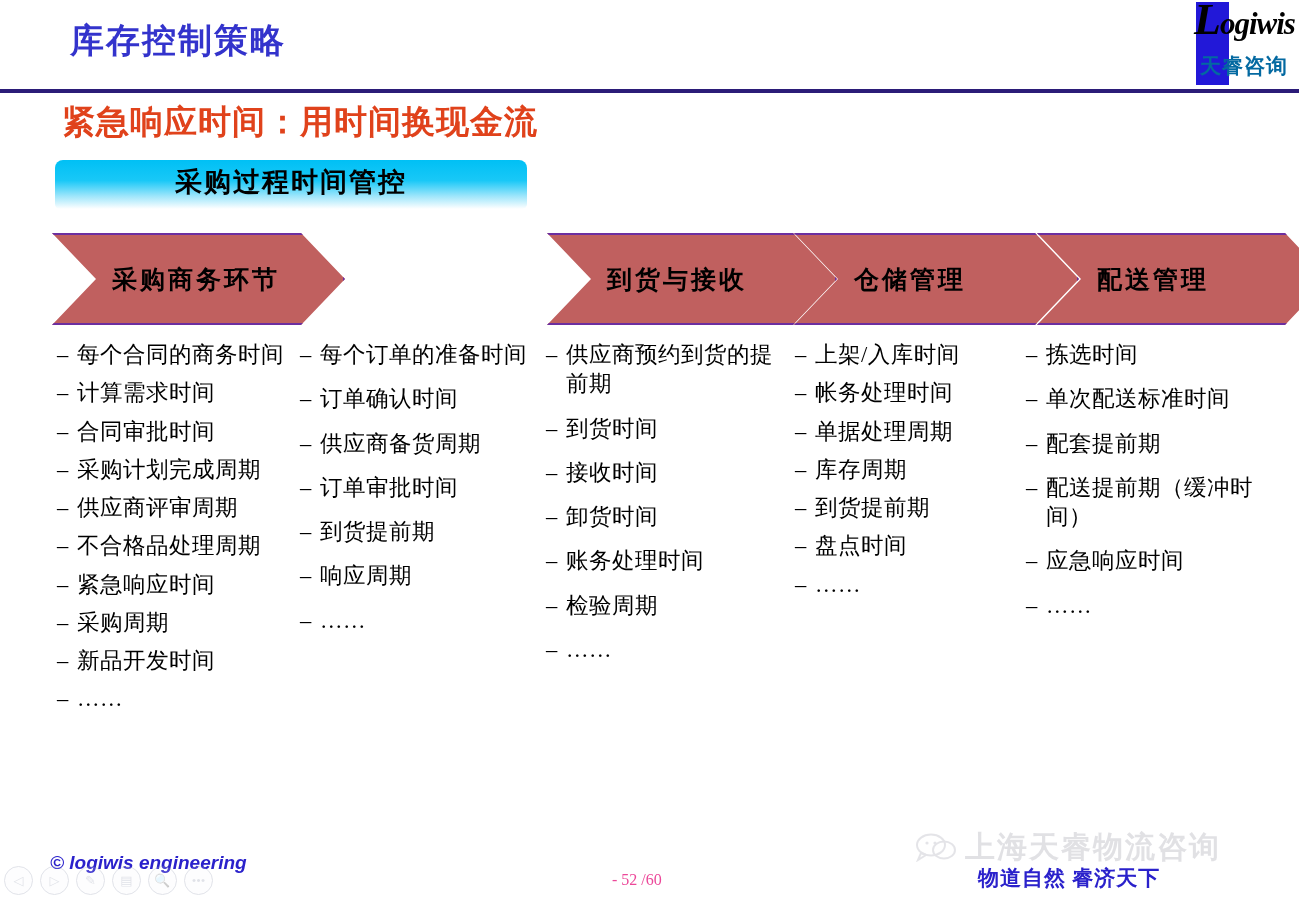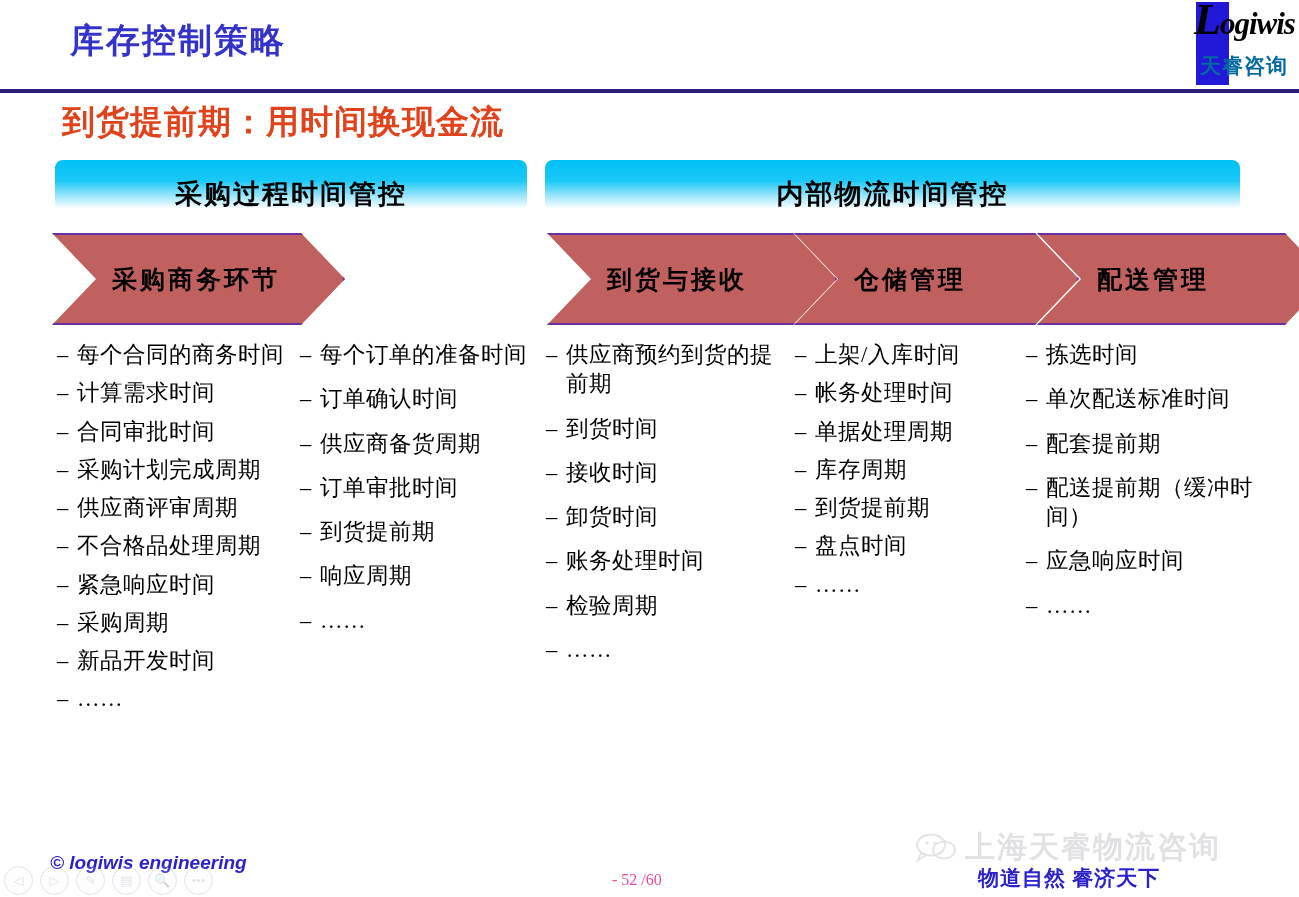--- a/index.html
+++ b/index.html
@@ -52,21 +52,21 @@
   }
 
   
   .banner{
     position:absolute;height:49px;
     border-radius:8px 8px 5px 5px;
     background:linear-gradient(to bottom,#00C0F5 0%,#19C8F7 42%,#9FE6FB 74%,#FFFFFF 100%);
     color:#000000;
     font-size:27px;font-weight:bold;
     display:flex;align-items:flex-start;justify-content:center;
-    padding-top:16px;
+    padding-top:4px;
     box-sizing:border-box;
     letter-spacing:2px;
   }
   #banner-0{left:55px;top:160px;width:472px;}
   #banner-1{left:545px;top:160px;width:695px;}
 
   
   .chev-row{position:absolute;left:52px;top:233px;width:1232px;height:92px;}
   .chev{
     position:absolute;top:0;height:92px;
@@ -166,24 +166,23 @@
 
 <div class="slide">
 
   <div class="hdr-title">库存控制策略</div>
   <div class="hdr-rule"></div>
 
   <div class="logo-box"></div>
   <div class="logo-word"><span class="lcap">L</span><span>ogiwis</span></div>
   <div class="logo-cn">天睿咨询</div>
 
-  <div class="subtitle">到货提前期：用时间换现金流</div>
+  <div class="subtitle">紧急响应时间：用时间换现金流</div>
 
   <div class="banner" id="banner-0">采购过程时间管控</div>
-  <div class="banner" id="banner-1">内部物流时间管控</div>
 
   <div class="chev-row">
     <div class="chev" id="chev-0" style="background: rgb(192, 96, 95); border-color: rgb(108, 47, 160);">采购商务环节</div>
     <div class="chev" id="chev-3" style="background: rgb(192, 96, 95); border-color: rgb(108, 47, 160);">仓储管理</div>
     <div class="chev" id="chev-2" style="background: rgb(192, 96, 95); border-color: rgb(108, 47, 160);">到货与接收</div>
     <div class="chev" id="chev-4" style="background: rgb(192, 96, 95); border-color: rgb(108, 47, 160);">配送管理</div>
   </div>
 
   <div class="cols">
     <div class="col" id="col-0">

